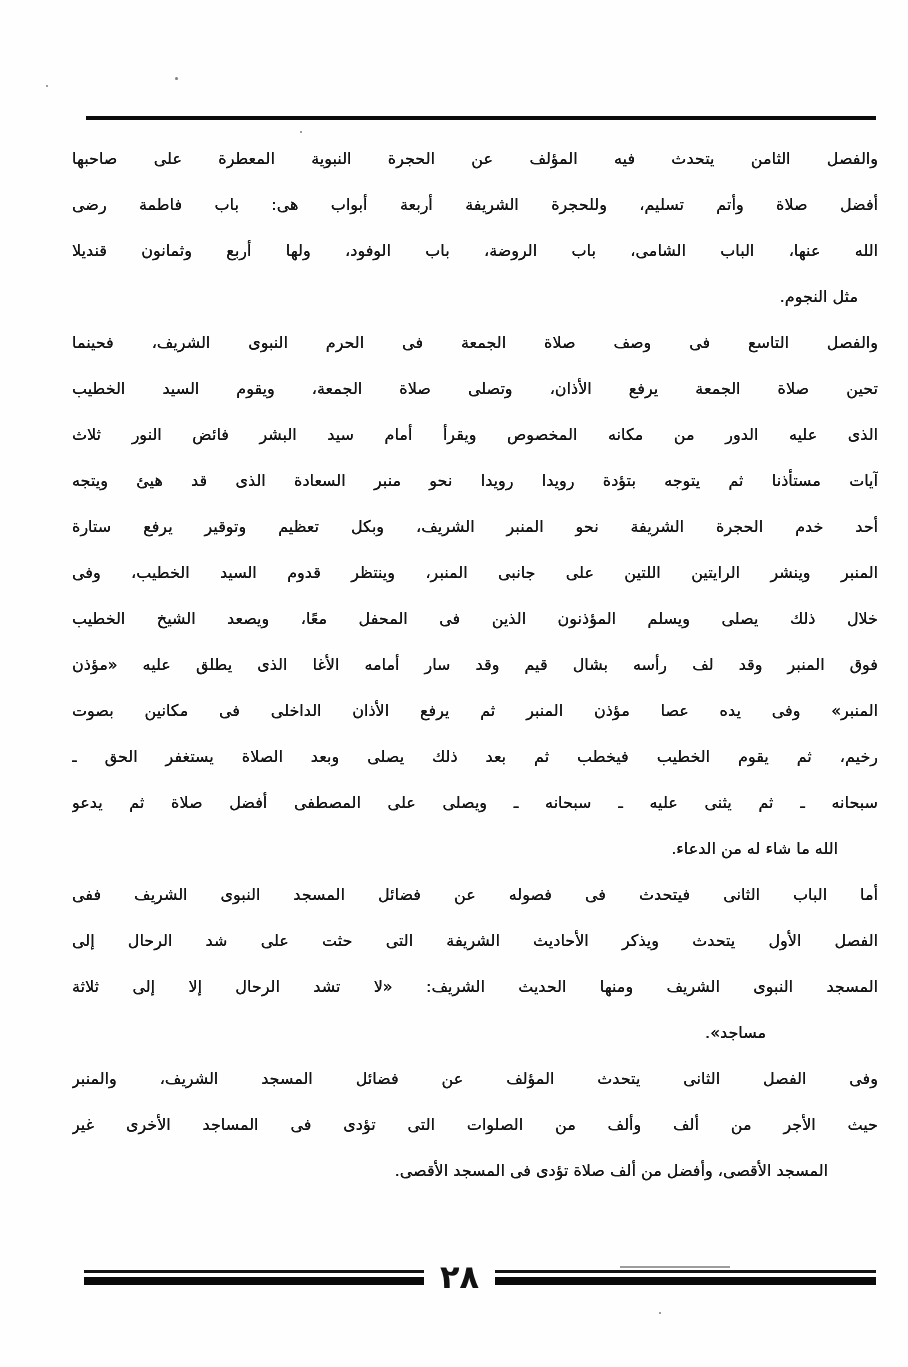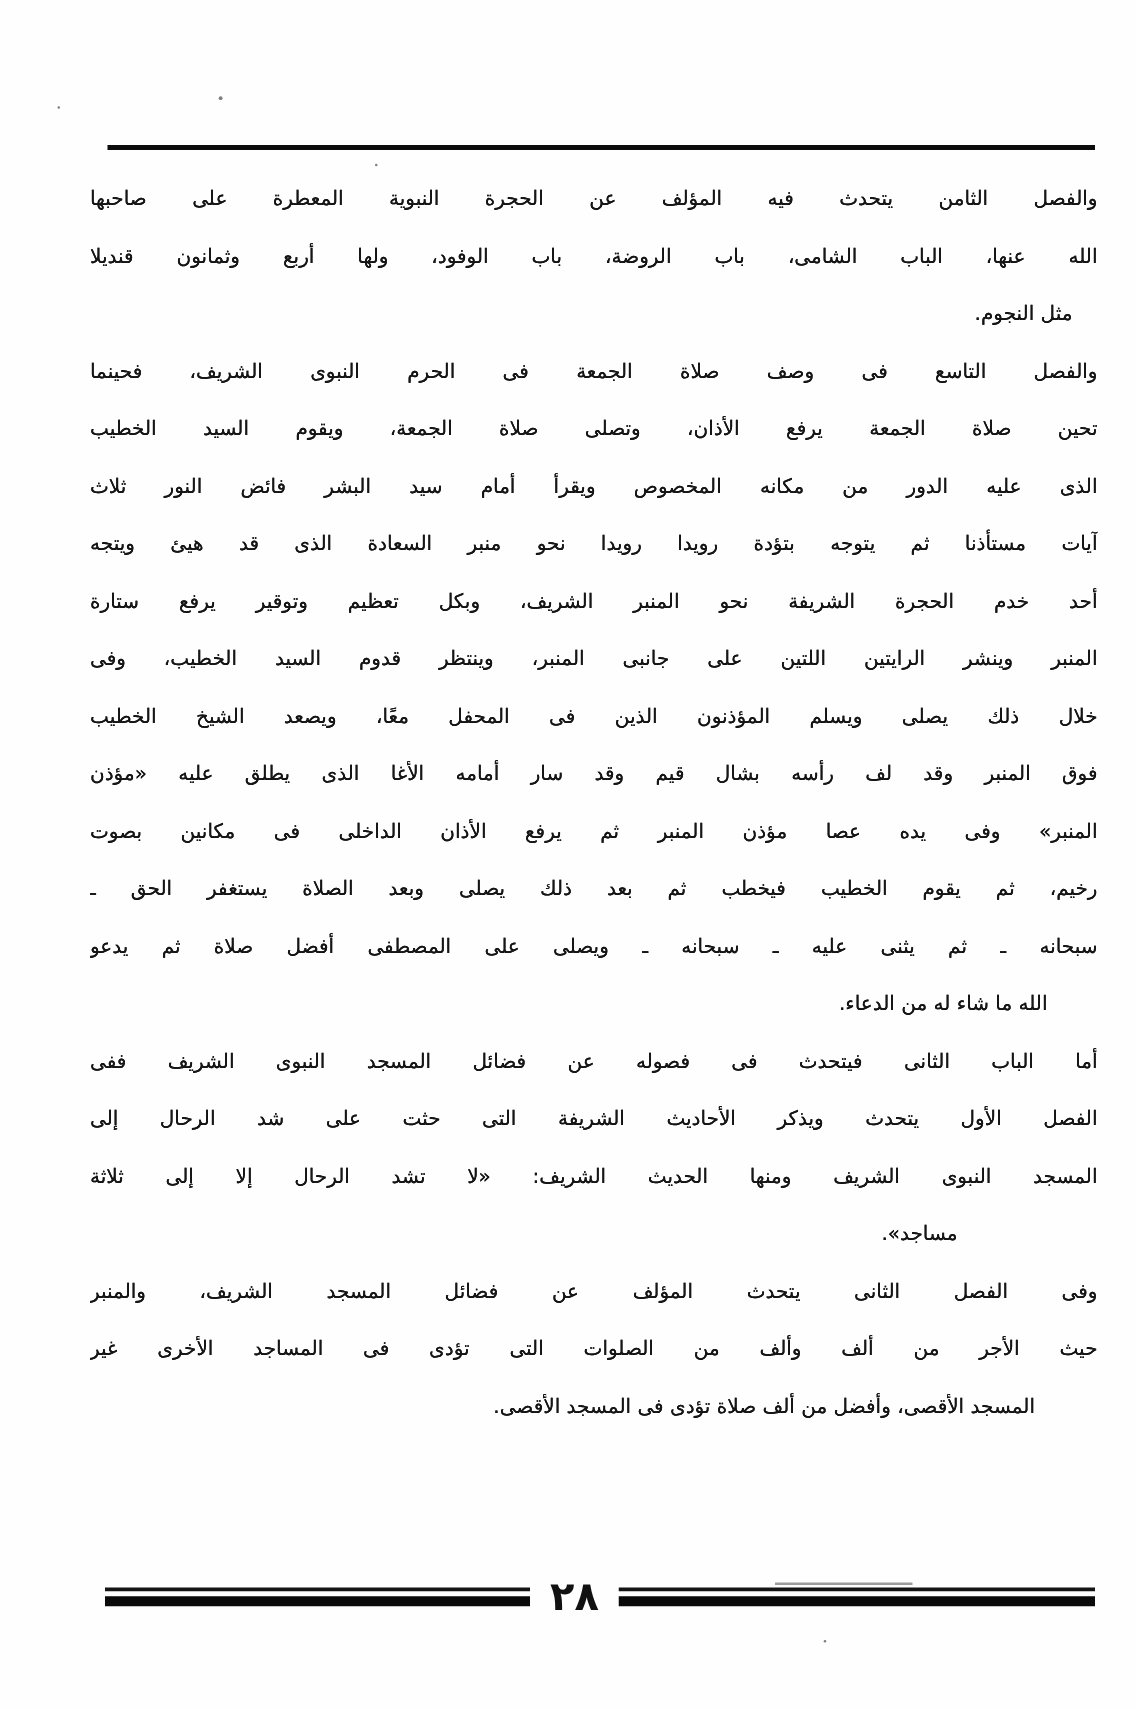--- a/index.html
+++ b/index.html
@@ -95,20 +95,21 @@
   <span class="speck" style="left:300px; top:131px; width:2px; height:2px;"></span>
   <span class="speck" style="left:659px; top:1312px; width:2px; height:2px;"></span>
   <span class="smear" style="left:620px; top:1266px; width:110px; height:2px;"></span>
 
   <div class="top-rule"></div>
 
   <div class="text-block" dir="rtl" lang="ar">
 
   <div class="para">
         <div class="line first">والفصل الثامن يتحدث فيه المؤلف عن الحجرة النبوية المعطرة على صاحبها</div>
+        <div class="line">أفضل صلاة وأتم تسليم، وللحجرة الشريفة أربعة أبواب هى: باب فاطمة رضى</div>
         <div class="line">الله عنها، الباب الشامى، باب الروضة، باب الوفود، ولها أربع وثمانون قنديلا</div>
         <div class="line last">مثل النجوم.</div>
       </div>
       <div class="para">
         <div class="line first">والفصل التاسع فى وصف صلاة الجمعة فى الحرم النبوى الشريف، فحينما</div>
         <div class="line">تحين صلاة الجمعة يرفع الأذان، وتصلى صلاة الجمعة، ويقوم السيد الخطيب</div>
         <div class="line">الذى عليه الدور من مكانه المخصوص ويقرأ أمام سيد البشر فائض النور ثلاث</div>
         <div class="line">آيات مستأذنا ثم يتوجه بتؤدة رويدا رويدا نحو منبر السعادة الذى قد هيئ ويتجه</div>
         <div class="line">أحد خدم الحجرة الشريفة نحو المنبر الشريف، وبكل تعظيم وتوقير يرفع ستارة</div>
         <div class="line">المنبر وينشر الرايتين اللتين على جانبى المنبر، وينتظر قدوم السيد الخطيب، وفى</div>

